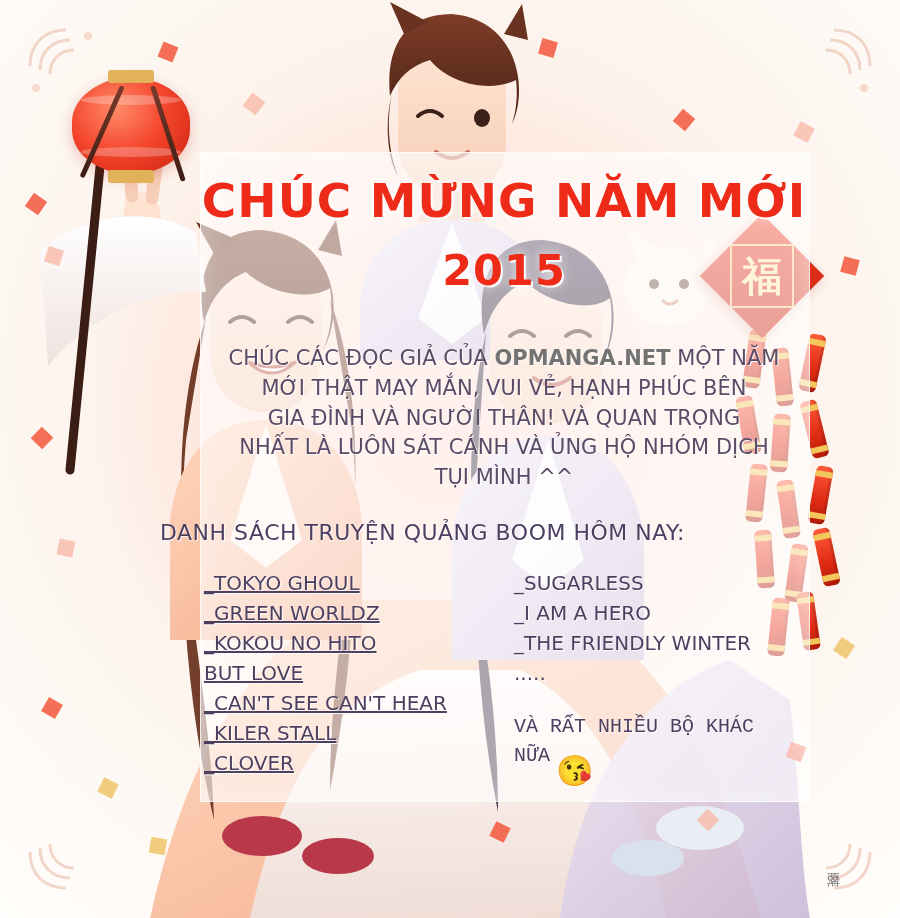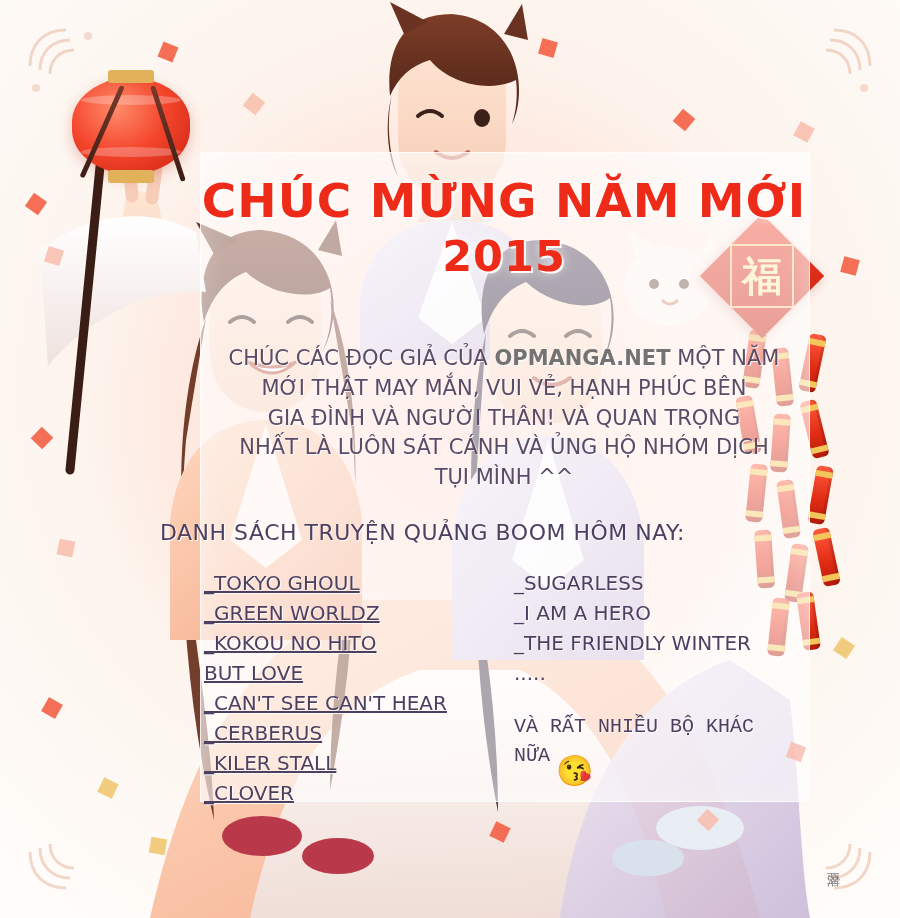--- a/index.html
+++ b/index.html
@@ -169,21 +169,21 @@
     font-family: "DejaVu Sans", sans-serif;
     font-weight: 700;
     font-size: 47px;
     letter-spacing: 1px;
     line-height: 1.06;
     text-shadow: 2px 2px 0 rgba(255,255,255,.9), 0 0 12px rgba(255,255,255,.8);
   }
   .headline .year {
     display: block;
     font-size: 43px;
-    margin-top: 8px;
+    margin-top: 22px;
   }
 
   .greeting {
     position: absolute;
     left: 176px;
     top: 344px;
     width: 656px;
     text-align: center;
     color: #5a4b66;
     font-family: "DejaVu Sans", sans-serif;
@@ -481,21 +481,20 @@
   </div>
 
   <div class="list-title">DANH SÁCH TRUYỆN QUẢNG BOOM HÔM NAY:</div>
 
   <div class="col left">
     <div class="item">_TOKYO GHOUL</div>
     <div class="item">_GREEN WORLDZ</div>
     <div class="item">_KOKOU NO HITO</div>
     <div class="item">BUT LOVE</div>
     <div class="item">_CAN'T SEE CAN'T HEAR</div>
-    <div class="item">_CERBERUS</div>
     <div class="item">_KILER STALL</div>
     <div class="item">_CLOVER</div>
   </div>
 
   <div class="col right">
     <div class="item">_SUGARLESS</div>
     <div class="item">_I AM A HERO</div>
     <div class="item">_THE FRIENDLY WINTER</div>
     <div class="item">.....</div>
   </div>

